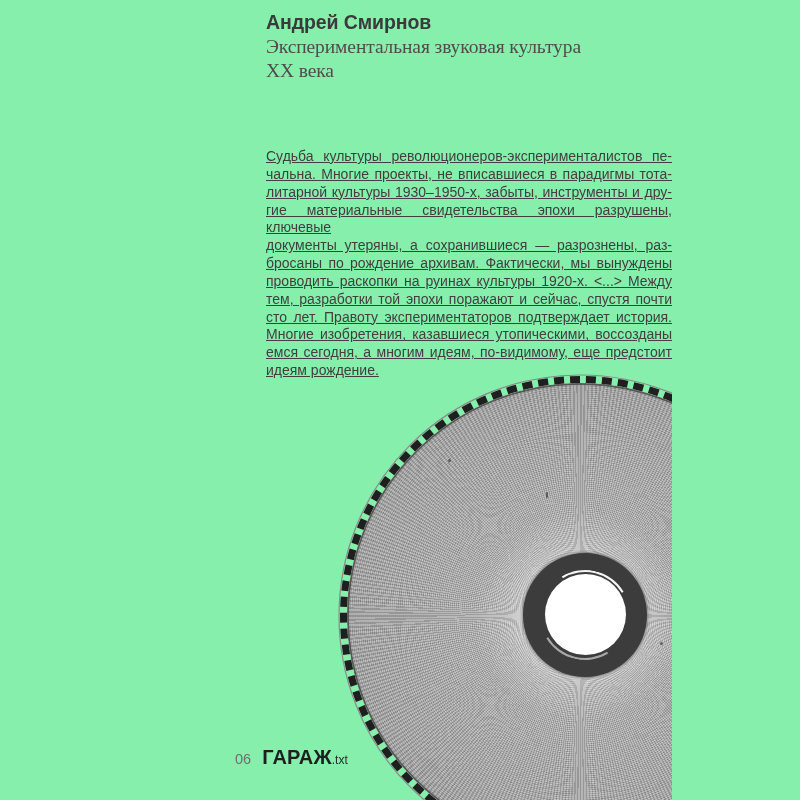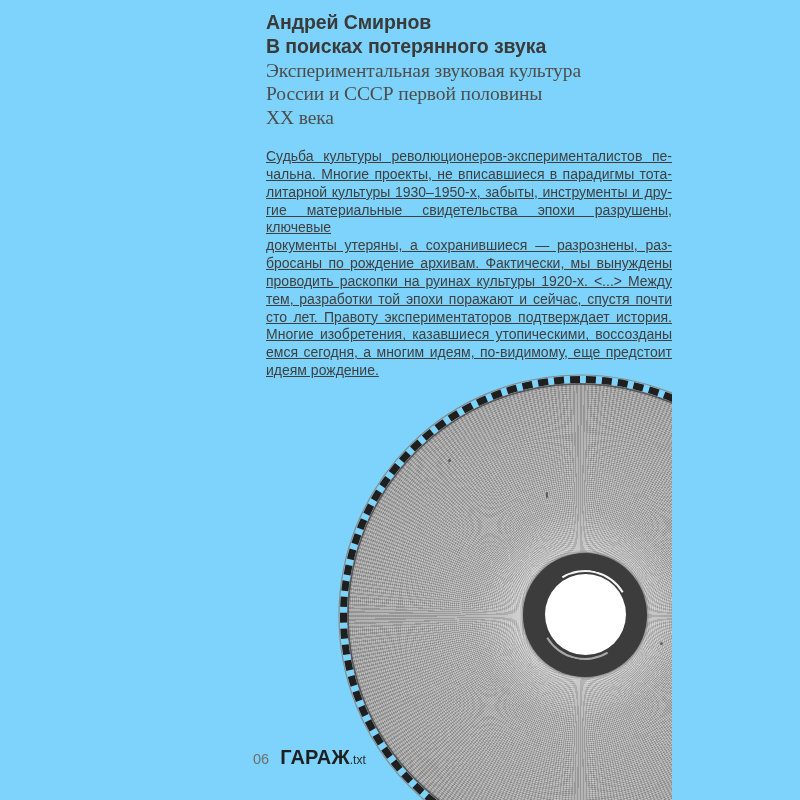--- a/index.html
+++ b/index.html
@@ -1,17 +1,17 @@
 <!DOCTYPE html>
 <html><head>
 <meta charset="utf-8">
 <style>
   html,body{margin:0;padding:0;}
   .page{
-    position:relative;width:800px;height:800px;background:#7dd3fc;
+    position:relative;width:800px;height:800px;background:#86efac;
     font-family:"Liberation Sans",sans-serif;overflow:hidden;
   }
   
   .header{position:absolute;left:266px;top:11px;line-height:23.8px;letter-spacing:-0.1px;}
   .author,.title{font-size:19.5px;font-weight:bold;color:#3a3a3a;}
   .subtitle-line{font-size:19.5px;font-weight:normal;color:#4d4d4d;font-family:Liberation Serif, serif;}
   
   .body-text{
     position:absolute;left:266px;top:148px;width:406px;
     font-size:14px;line-height:17.85px;color:#3f3f3f;
@@ -40,35 +40,33 @@
   }
   .disc-hub::before{ 
     content:"";position:absolute;inset:17px;border-radius:50%;
     border:2.5px solid transparent;
     border-top-color:rgba(255,255,255,0.95);
     border-bottom-color:rgba(255,255,255,0.55);
     transform:rotate(14deg);
   }
   .disc-hole{position:absolute;left:207px;top:200px;width:81px;height:81px;border-radius:50%;background:#ffffff;}
   
-  .footer{position:absolute;left:253px;top:746px;display:flex;align-items:baseline;z-index:5;}
+  .footer{position:absolute;left:235px;top:746px;display:flex;align-items:baseline;z-index:5;}
   .series-number{font-size:14.5px;color:#6e6e6e;margin-right:11px;}
   .brand{font-size:20px;font-weight:bold;color:#1f1f1f;letter-spacing:0.2px;}
   .brand-suffix{font-size:12px;font-weight:normal;color:#2b2b2b;}
 </style>
 </head>
 <body>
 
 <div class="page">
 
   <div class="header">
     <div class="author">Андрей Смирнов</div>
-    <div class="title">В поисках потерянного звука</div>
     <div class="subtitle-line">Экспериментальная звуковая культура</div>
-    <div class="subtitle-line">России и СССР первой половины</div>
     <div class="subtitle-line">XX века</div>
   </div>
 
   <div class="body-text">
       <div class="jline">Судьба культуры революционеров-эксперименталистов пе-</div>
       <div class="jline">чальна. Многие проекты, не вписавшиеся в парадигмы тота-</div>
       <div class="jline">литарной культуры 1930–1950-х, забыты, инструменты и дру-</div>
       <div class="jline">гие материальные свидетельства эпохи разрушены, ключевые</div>
       <div class="jline">документы утеряны, а сохранившиеся — разрознены, раз-</div>
       <div class="jline">бросаны по рождение архивам. Фактически, мы вынуждены</div>

